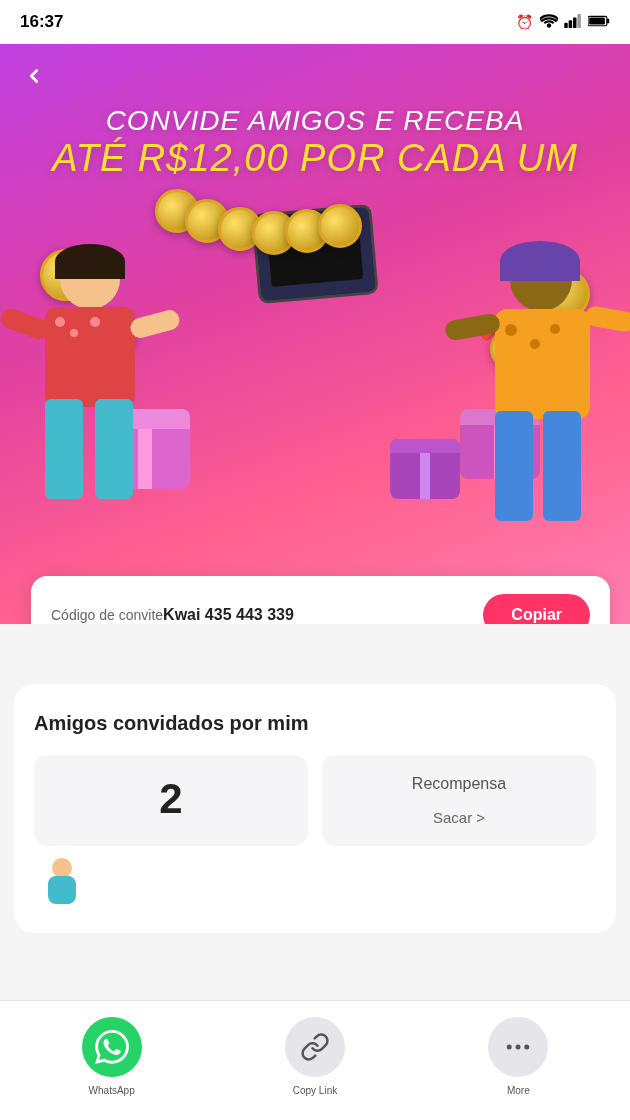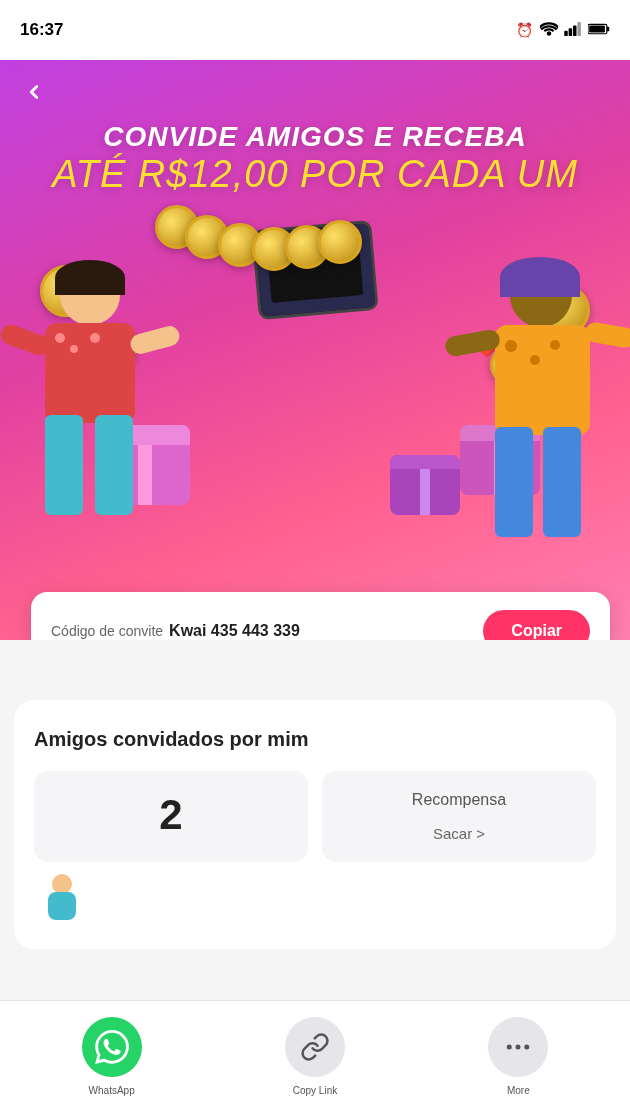--- a/index.html
+++ b/index.html
@@ -12,21 +12,21 @@
       overflow-x: hidden;
     }
 
     
     .status-bar {
       background: #fff;
       display: flex;
       justify-content: space-between;
       align-items: center;
       padding: 8px 20px;
-      height: 60px;
+      height: 44px;
     }
     .status-time {
       font-size: 17px;
       font-weight: 600;
       color: #000;
     }
     .status-icons {
       display: flex;
       gap: 6px;
       align-items: center;
@@ -61,21 +61,21 @@
     }
     .back-btn svg {
       width: 22px;
       height: 22px;
     }
 
     
     .hero-title-top {
       margin-top: 60px;
       font-size: 28px;
-      font-weight: 700;
+      font-weight: 400;
       color: #fff;
       text-align: center;
       letter-spacing: 1px;
       text-shadow: 0 2px 8px rgba(0,0,0,0.2);
       font-style: italic;
       line-height: 1.2;
     }
     .hero-title-bottom {
       font-size: 38px;
       font-weight: 400;
@@ -124,21 +124,20 @@
       z-index: 20;
     }
     .invite-code-label {
       font-size: 14px;
       color: #666;
     }
     .invite-code-value {
       font-size: 16px;
       font-weight: 700;
       color: #222;
-      margin-left: 6px;
     }
     .copy-btn {
       background: #ff3366;
       color: #fff;
       border: none;
       border-radius: 24px;
       padding: 12px 28px;
       font-size: 16px;
       font-weight: 600;
       cursor: pointer;

